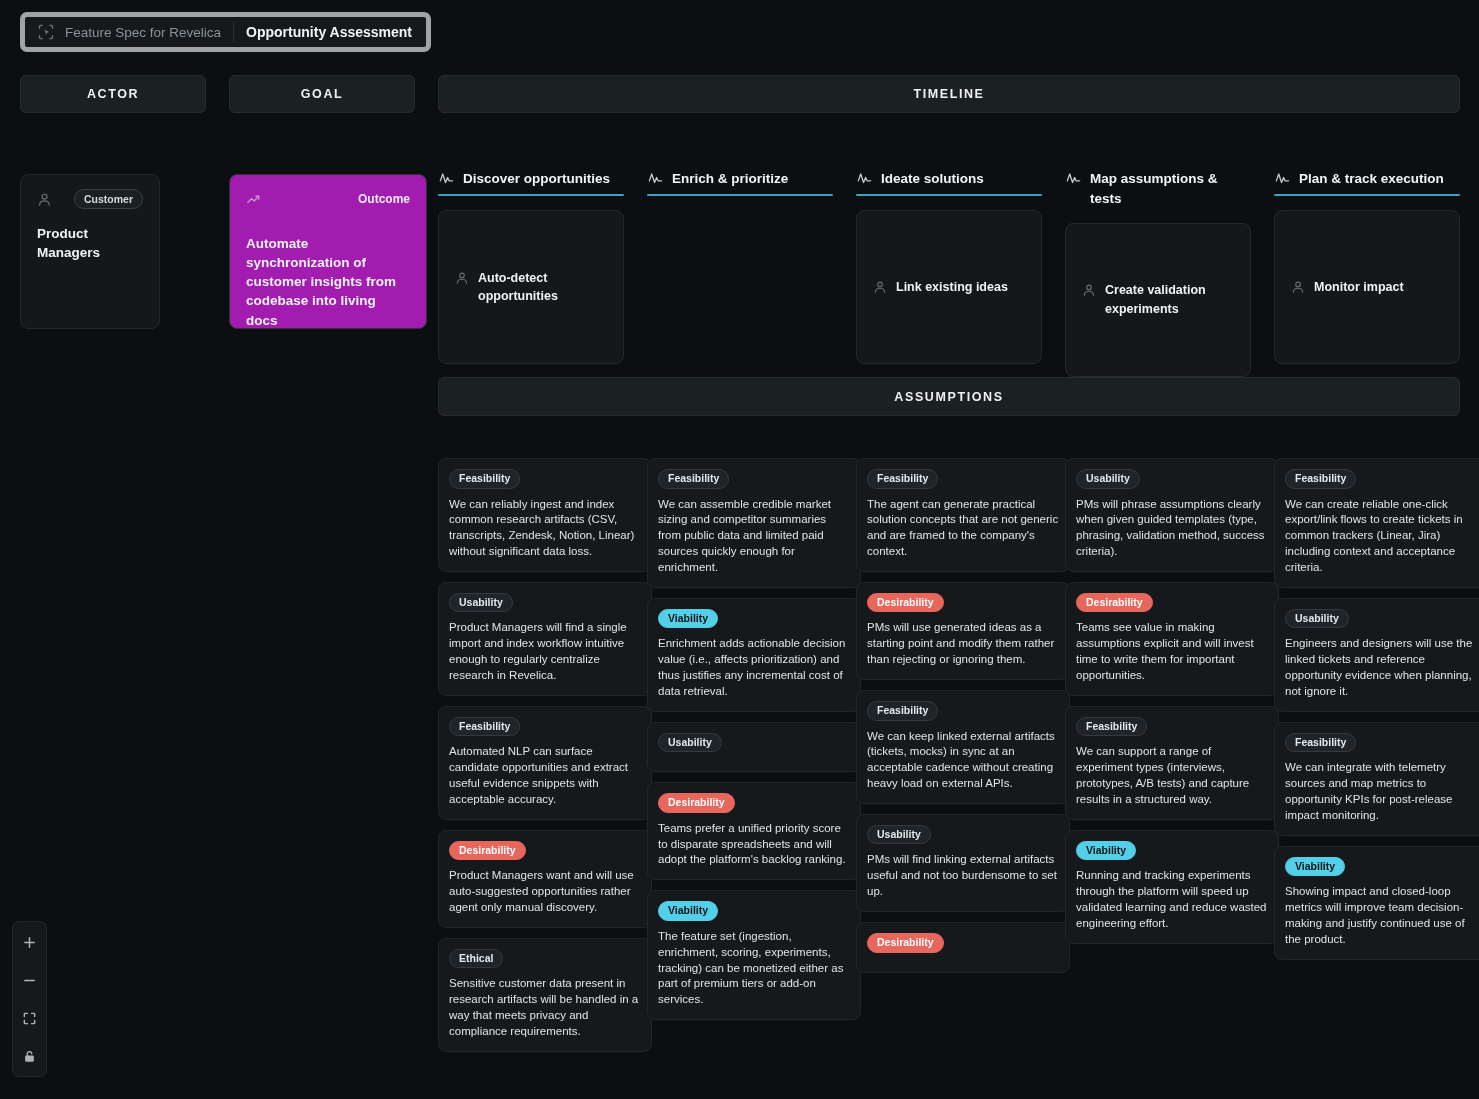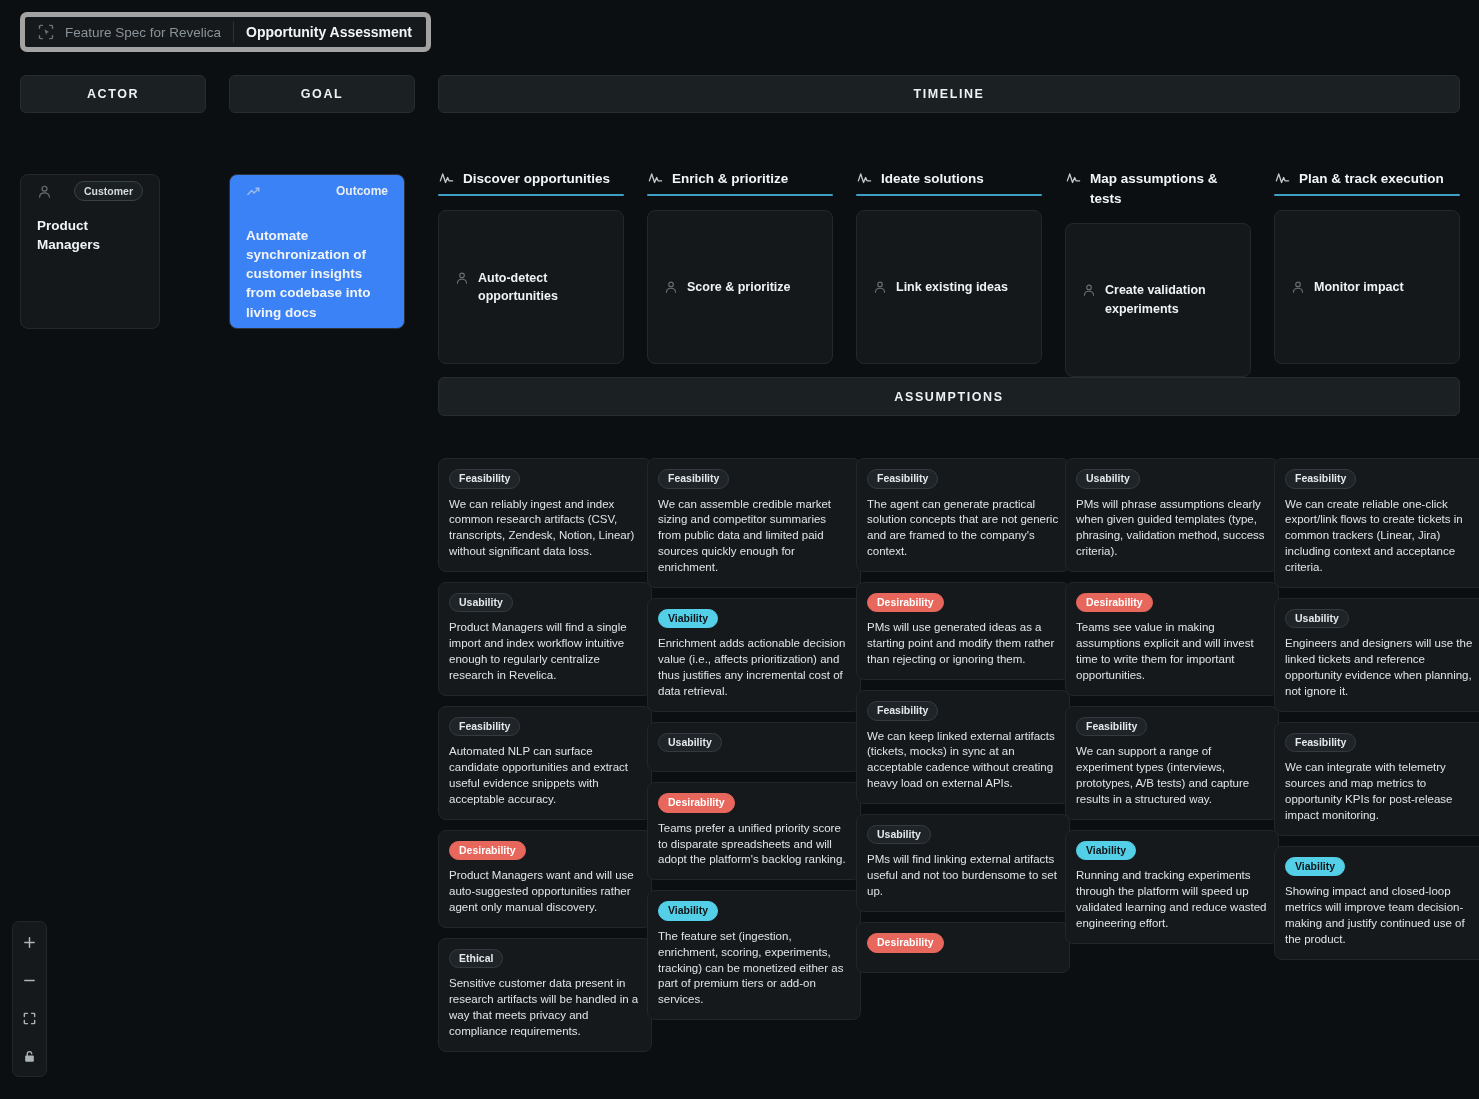--- a/index.html
+++ b/index.html
@@ -33,29 +33,29 @@
     font-size: 12.5px; font-weight: 700; letter-spacing: 1.6px;
     color: #eef2f4;
   }
   #band-actor    { left: 20px;  top: 75px; width: 186px; height: 38px; }
   #band-goal     { left: 229px; top: 75px; width: 186px; height: 38px; }
   #band-timeline { left: 438px; top: 75px; width: 1022px; height: 38px; }
   #band-assump   { left: 438px; top: 377px; width: 1022px; height: 39px; }
 
   
   .entity-card {
-    position: absolute; border-radius: 8px; padding: 6px 16px;
+    position: absolute; border-radius: 8px; padding: 14px 16px;
   }
   #card-actor {
     left: 20px; top: 174px; width: 140px; height: 155px;
     background: #14181b; border: 1px solid #23282c;
   }
   #card-goal {
-    left: 229px; top: 174px; width: 176px; height: 155px;
-    background: #3b82f6; border: 1px solid #2c3235;
+    left: 229px; top: 174px; width: 198px; height: 155px;
+    background: #a21caf; border: 1px solid #2c3235;
   }
   .card-top { display: flex; align-items: center; justify-content: space-between; height: 20px; }
   .person-icon, .trend-icon { width: 15px; height: 15px; opacity: .62; }
   .chip {
     font-size: 10.5px; font-weight: 600; color: #d4dade;
     border: 1px solid #3a4146; border-radius: 11px;
     padding: 3px 9px; background: #1b2023; white-space: nowrap;
   }
   .chip-plain {
     font-size: 12px; font-weight: 700; color: #e9edef; white-space: nowrap;
@@ -180,29 +180,20 @@
         </div>
       </div>
       <div class="tl-col" style="left: 647px;">
         <div class="tl-head">
           <span class="pulse-icon"><svg viewBox="0 0 18 18" fill="none" stroke="#e3e9ec" stroke-width="1.4" stroke-linecap="round" stroke-linejoin="round">
               <path d="M2.5 11.5 5 4.2l3 9 2.2-5.2 1.5 3.5h3.8"></path>
             </svg></span>
           <div class="tl-title">Enrich &amp; prioritize</div>
         </div>
         <div class="tl-rule"></div>
-        <div class="tl-card">
-          <div class="tl-step">
-            <span class="person-icon"><svg viewBox="0 0 16 16" fill="none" stroke="#9aa3a9" stroke-width="1.3" stroke-linecap="round">
-                <circle cx="8" cy="5" r="2.6"></circle>
-                <path d="M2.8 14c0-2.9 2.3-4.6 5.2-4.6s5.2 1.7 5.2 4.6"></path>
-              </svg></span>
-            <div class="tl-step-label">Score &amp; prioritize</div>
-          </div>
-        </div>
       </div>
       <div class="tl-col" style="left: 856px;">
         <div class="tl-head">
           <span class="pulse-icon"><svg viewBox="0 0 18 18" fill="none" stroke="#e3e9ec" stroke-width="1.4" stroke-linecap="round" stroke-linejoin="round">
               <path d="M2.5 11.5 5 4.2l3 9 2.2-5.2 1.5 3.5h3.8"></path>
             </svg></span>
           <div class="tl-title">Ideate solutions</div>
         </div>
         <div class="tl-rule"></div>
         <div class="tl-card">

